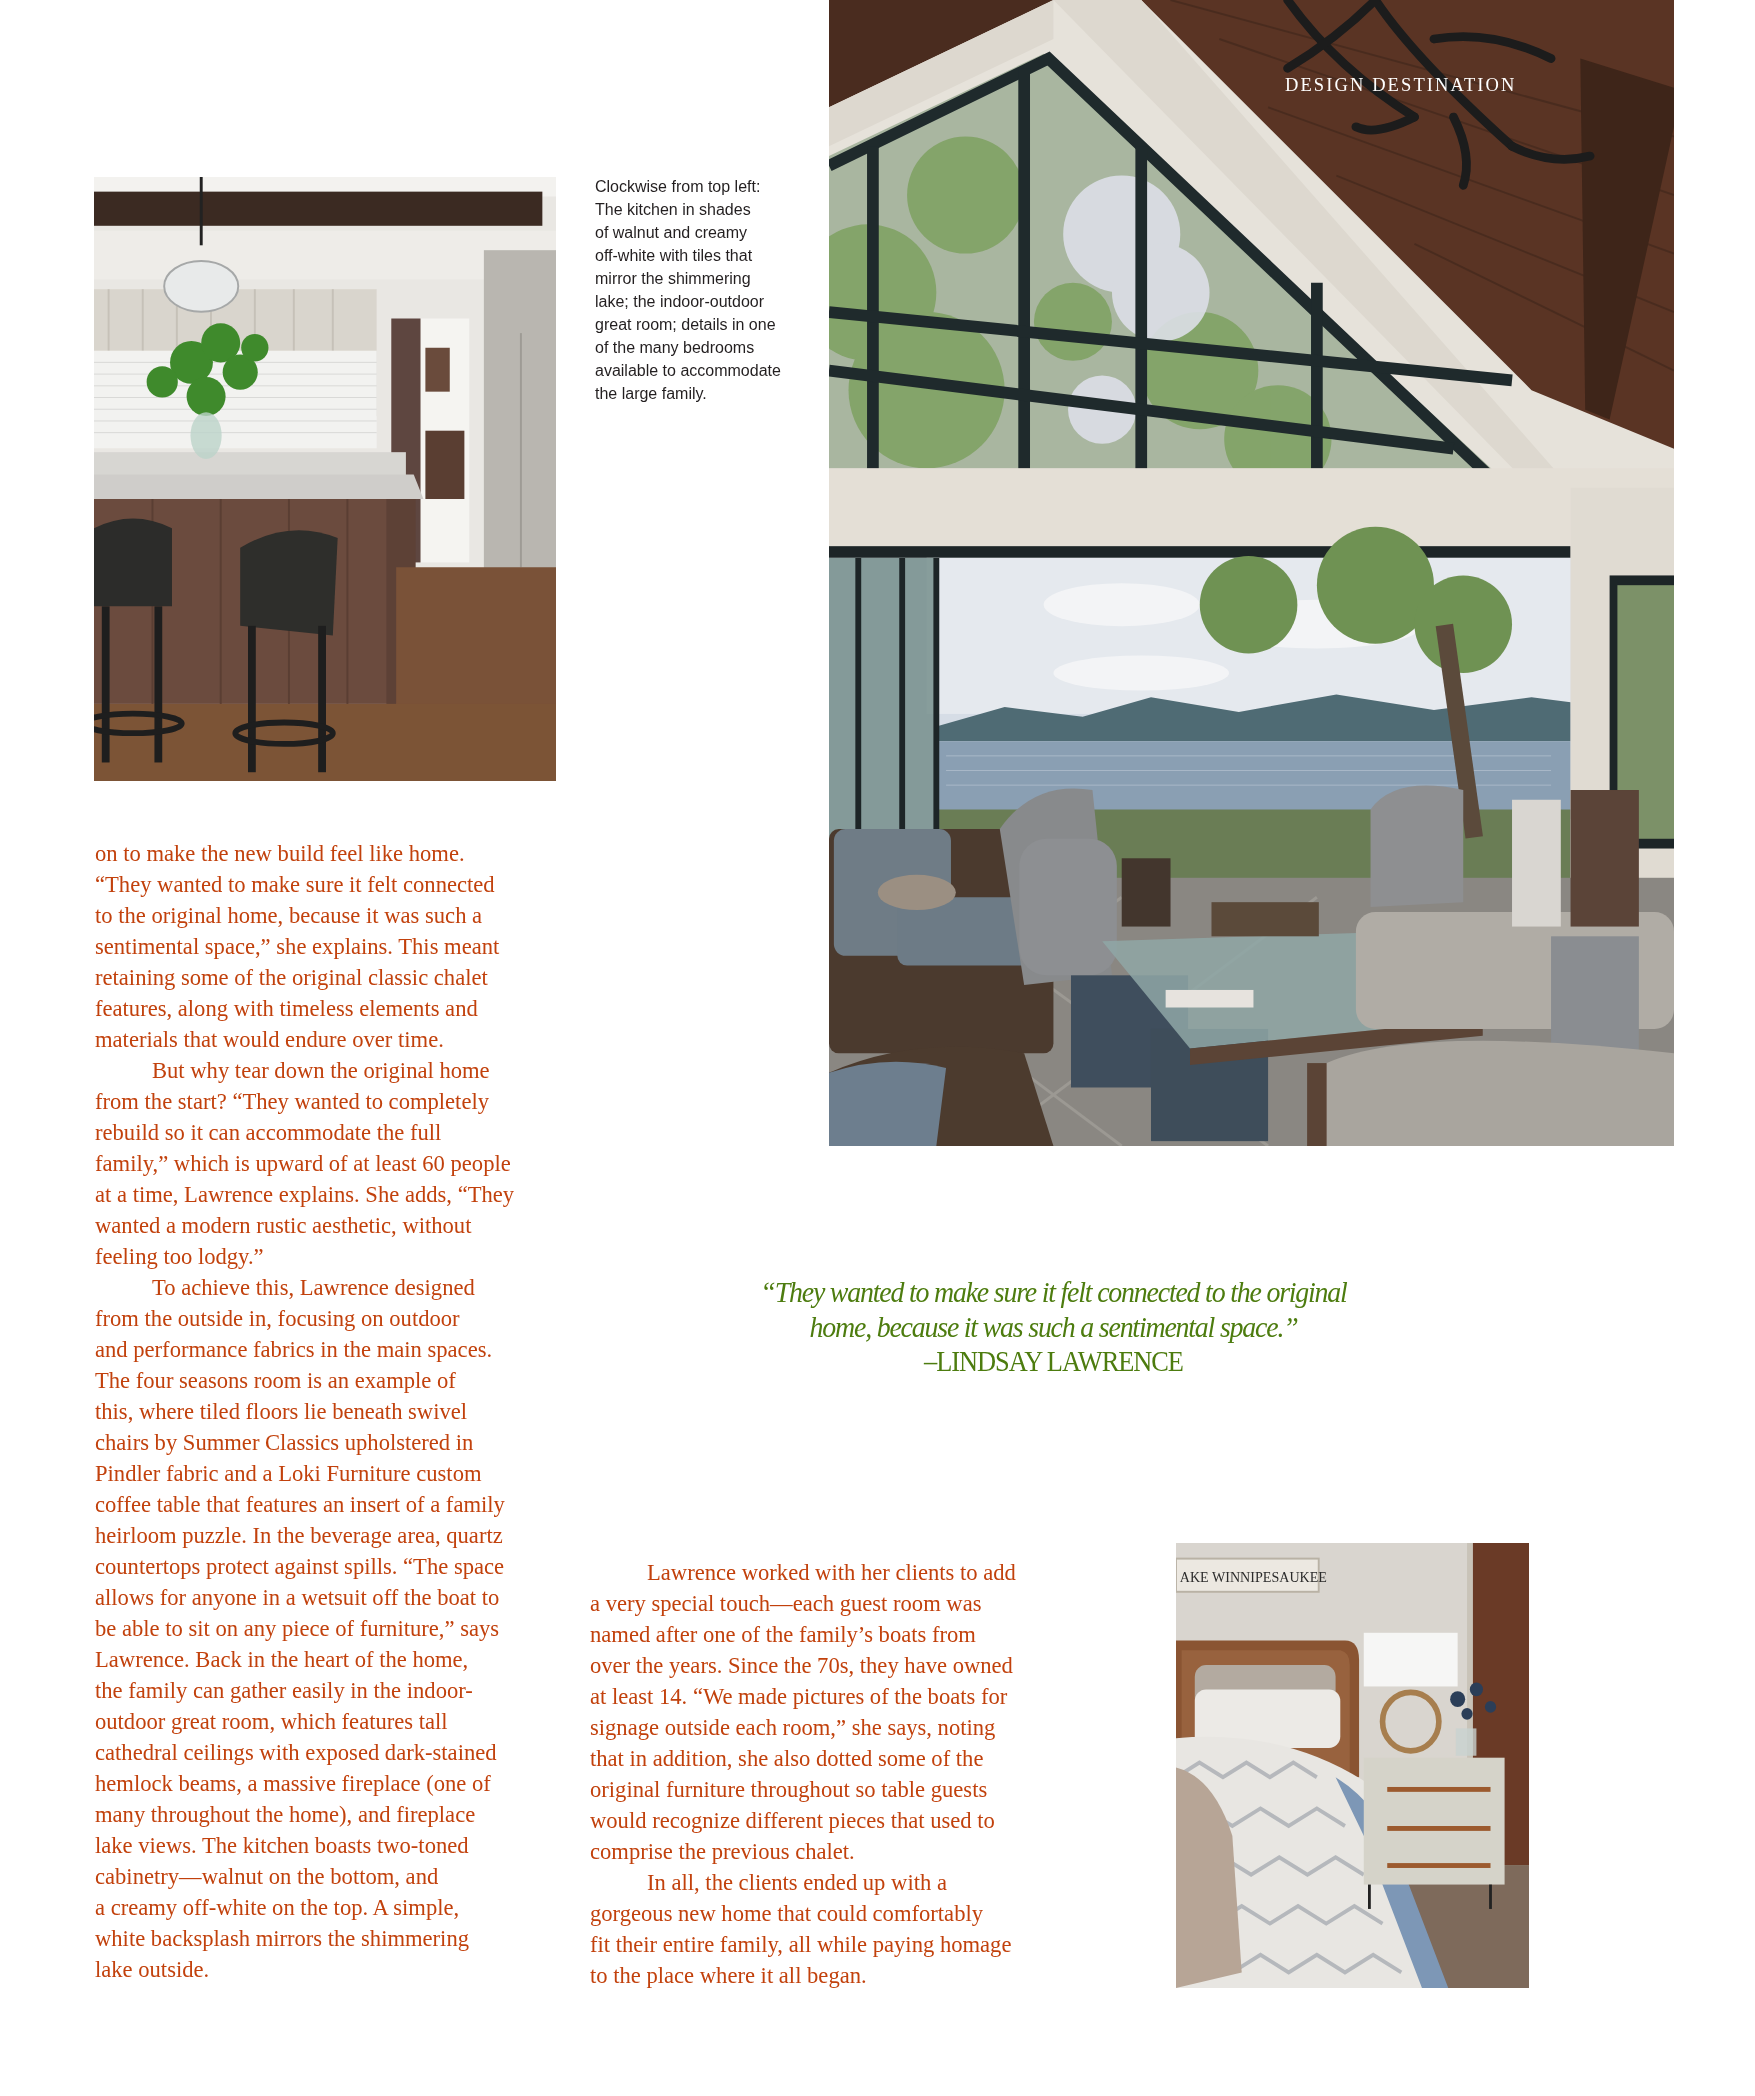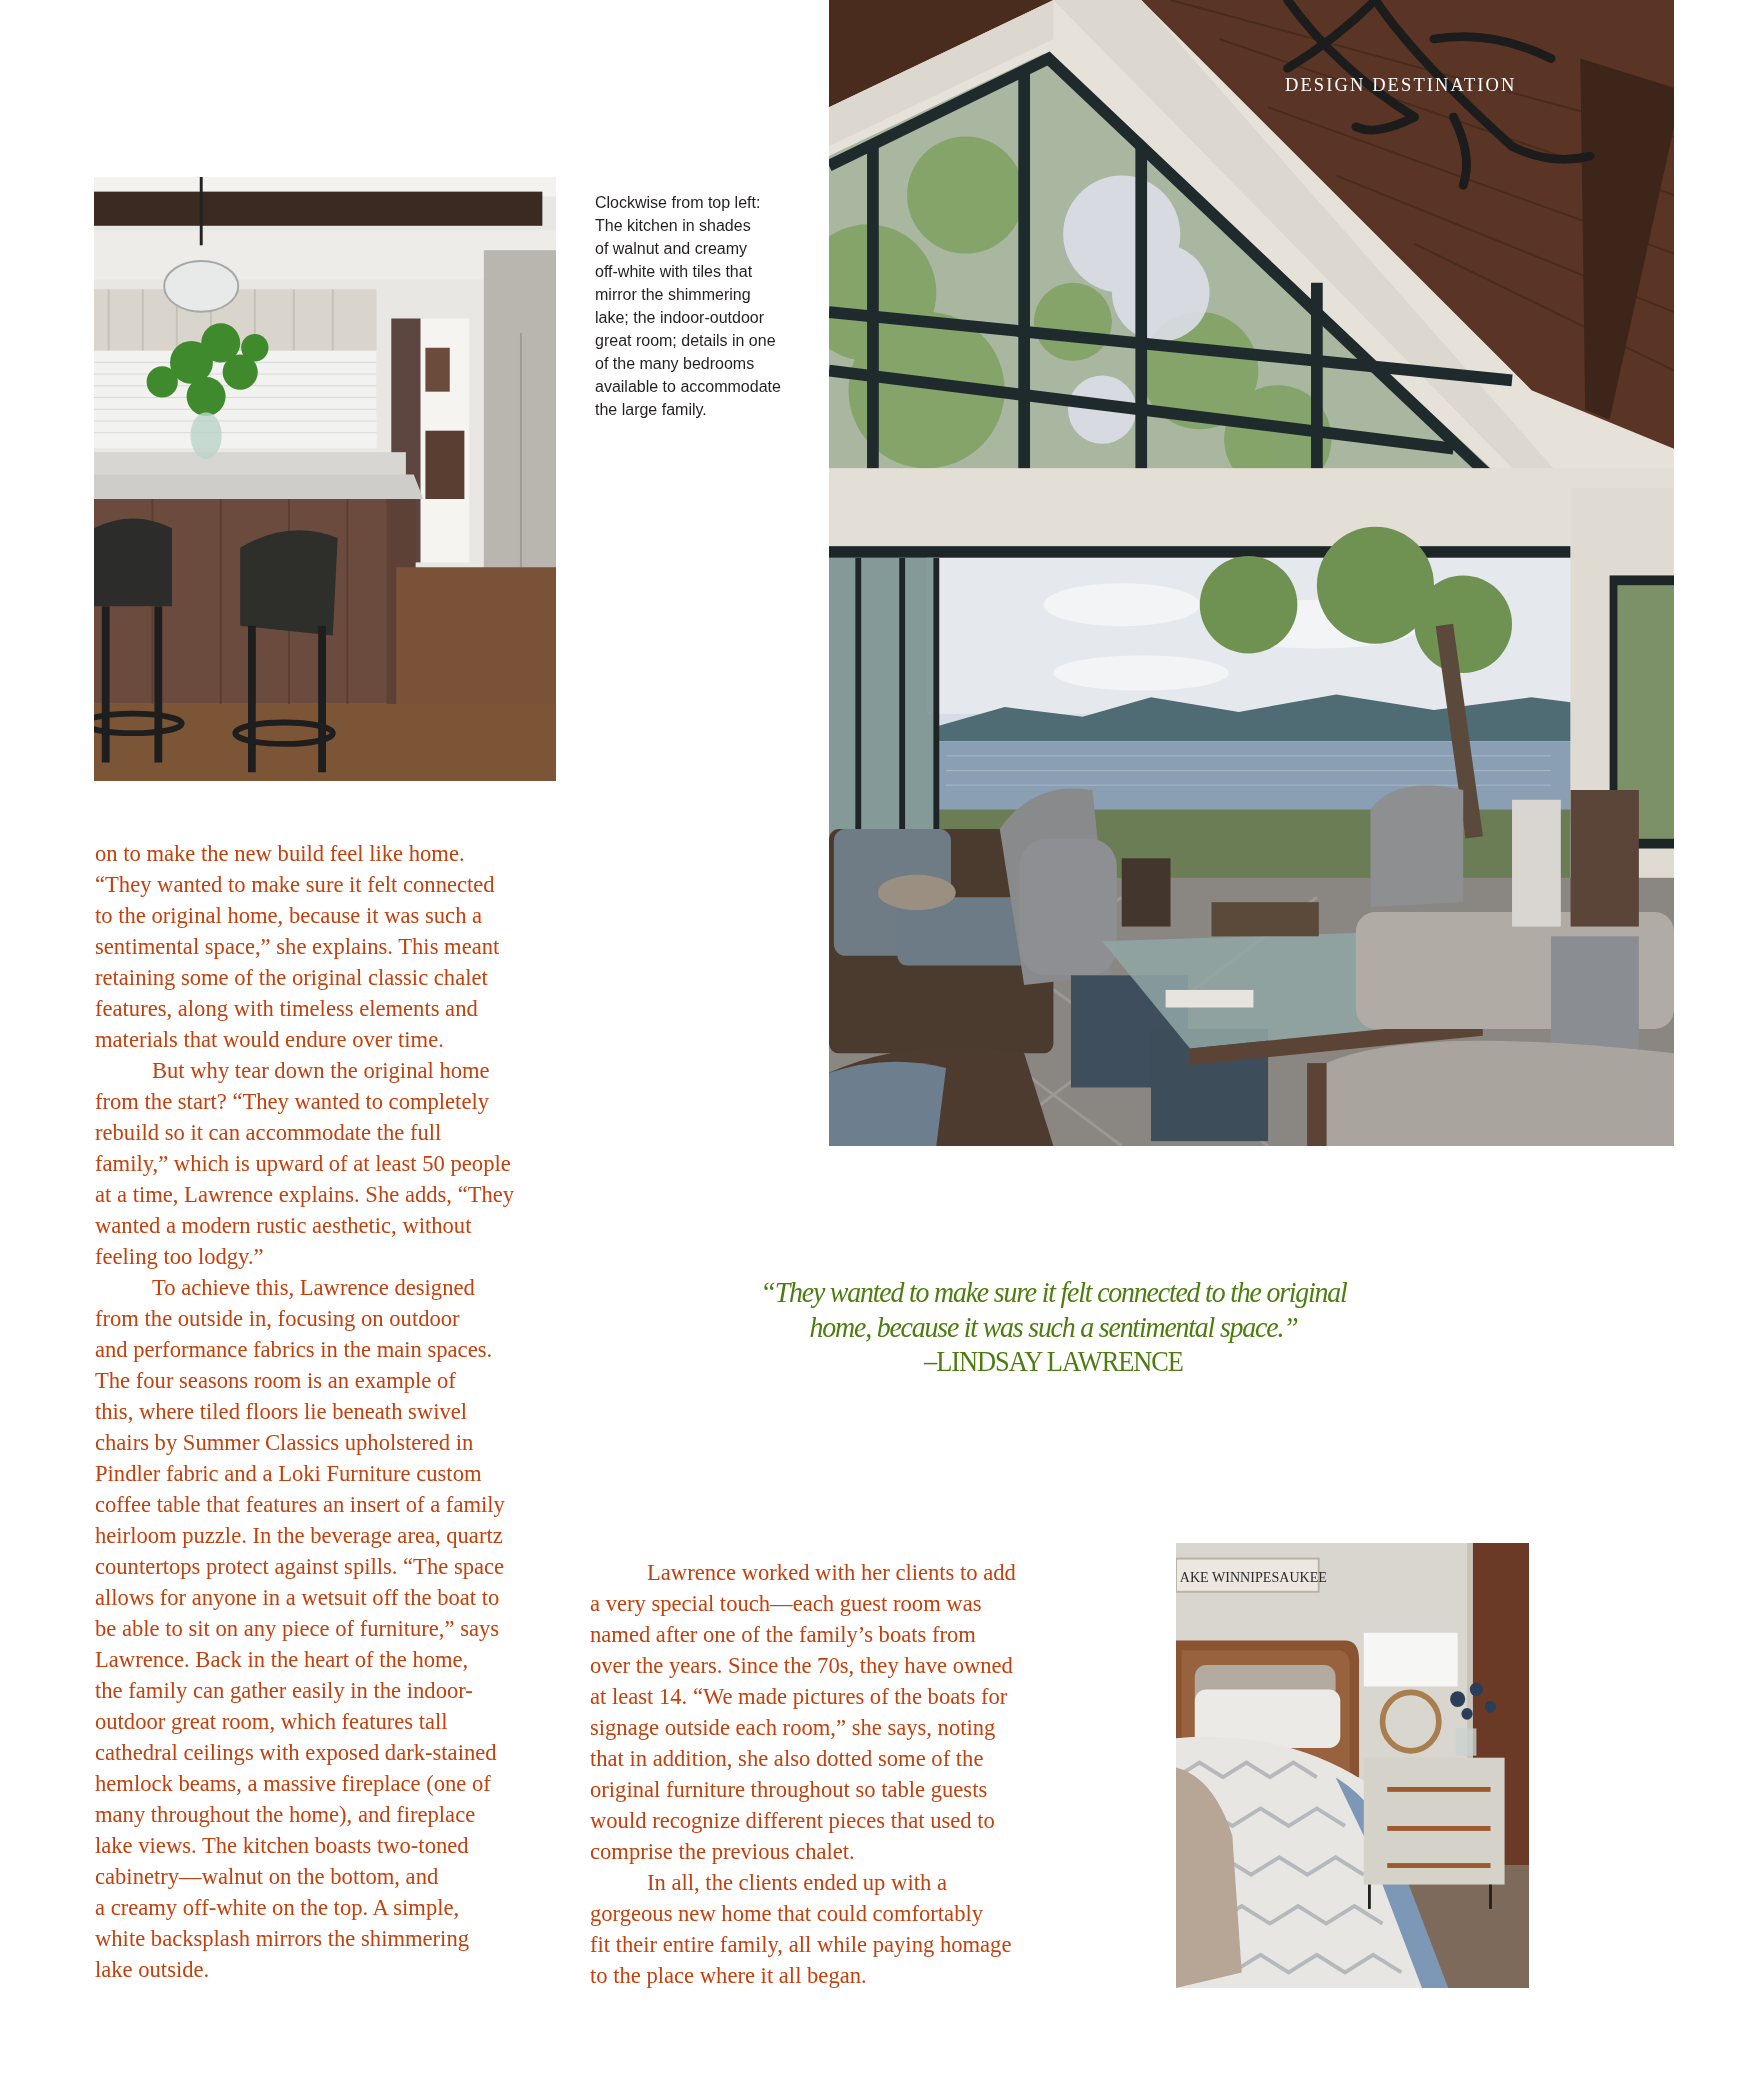--- a/index.html
+++ b/index.html
@@ -17,21 +17,21 @@
 
     .folio {
       position: absolute; left: 1285px; top: 76px;
       font-family: "Liberation Serif", serif; font-size: 18.5px; letter-spacing: 2.1px;
       color: #ffffff; white-space: nowrap; line-height: 1;
     }
 
     .caption {
       position: absolute; left: 595px; top: 175px; width: 234px;
       font-family: "Liberation Sans", "DejaVu Sans", sans-serif;
-      font-size: 16px; line-height: 23px; color: #231f20; margin-top: 16px;
+      font-size: 16px; line-height: 23px; color: #231f20;
     }
     .caption div { white-space: nowrap; }
 
     .body-col {
       position: absolute;
       font-family: "Liberation Serif", serif;
       font-size: 22.6px; line-height: 31px; color: #c2410c;
     }
     .body-col .ln { white-space: nowrap; height: 31px; }
     .body-col .ind { padding-left: 57px; }
@@ -278,21 +278,21 @@
   <div class="ln">on to make the new build feel like home.</div>
   <div class="ln">“They wanted to make sure it felt connected</div>
   <div class="ln">to the original home, because it was such a</div>
   <div class="ln">sentimental space,” she explains. This meant</div>
   <div class="ln">retaining some of the original classic chalet</div>
   <div class="ln">features, along with timeless elements and</div>
   <div class="ln">materials that would endure over time.</div>
   <div class="ln ind">But why tear down the original home</div>
   <div class="ln">from the start? “They wanted to completely</div>
   <div class="ln">rebuild so it can accommodate the full</div>
-  <div class="ln">family,” which is upward of at least 50 people</div>
+  <div class="ln">family,” which is upward of at least 60 people</div>
   <div class="ln">at a time, Lawrence explains. She adds, “They</div>
   <div class="ln">wanted a modern rustic aesthetic, without</div>
   <div class="ln">feeling too lodgy.”</div>
   <div class="ln ind">To achieve this, Lawrence designed</div>
   <div class="ln">from the outside in, focusing on outdoor</div>
   <div class="ln">and performance fabrics in the main spaces.</div>
   <div class="ln">The four seasons room is an example of</div>
   <div class="ln">this, where tiled floors lie beneath swivel</div>
   <div class="ln">chairs by Summer Classics upholstered in</div>
   <div class="ln">Pindler fabric and a Loki Furniture custom</div>

